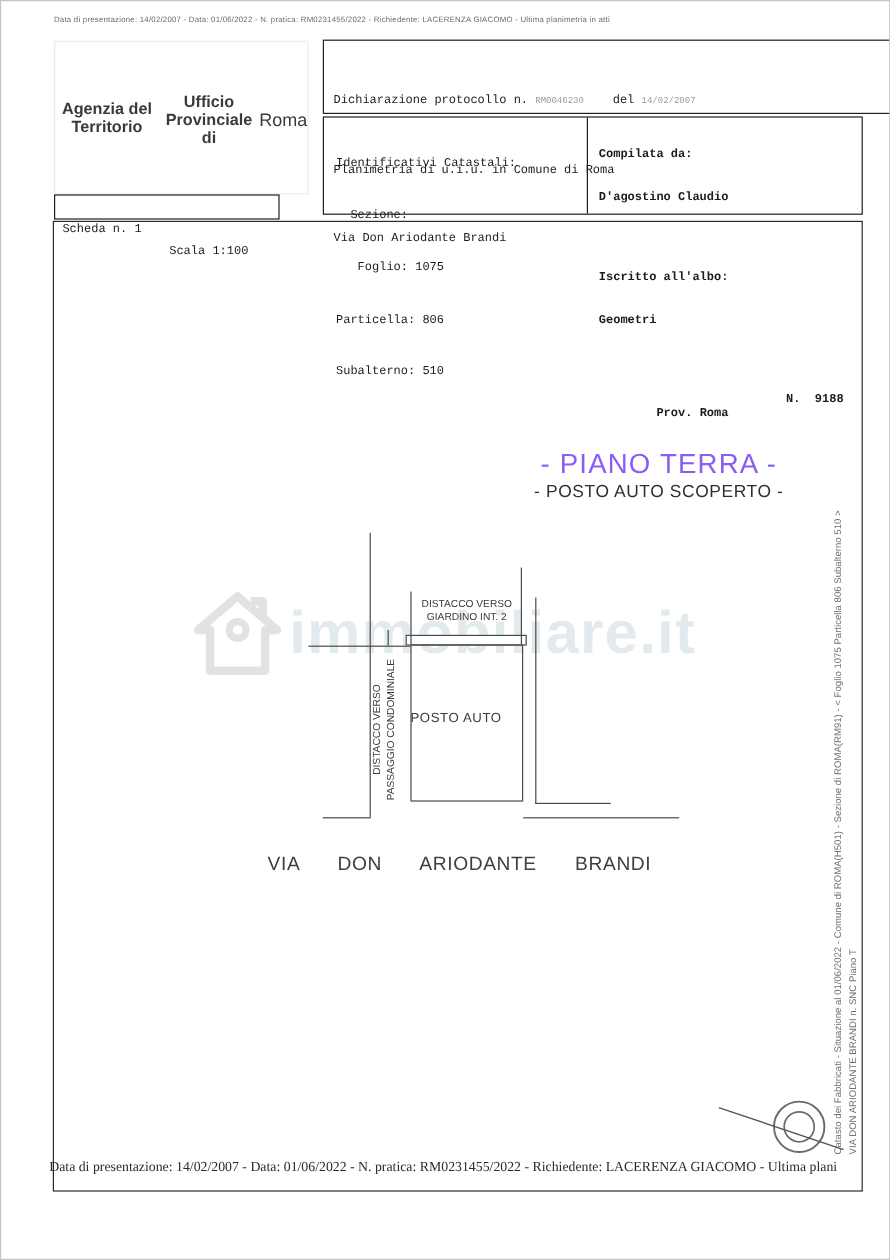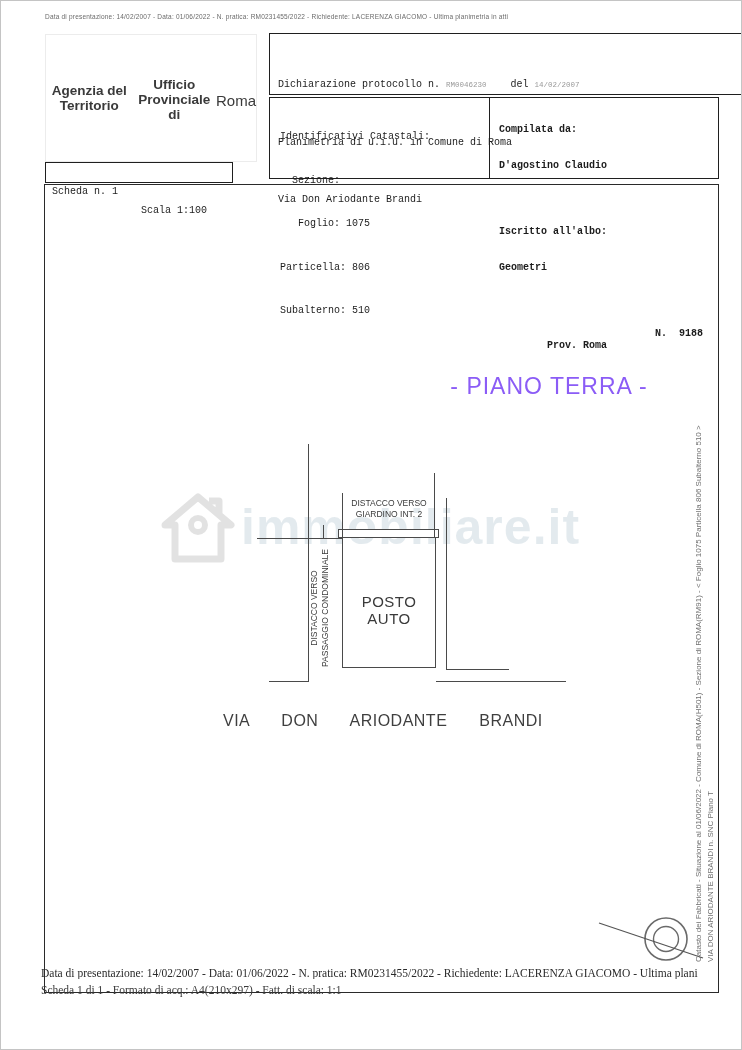--- a/index.html
+++ b/index.html
@@ -52,21 +52,21 @@
   .plan-subtitle{left:398px;top:401px;width:300px;text-align:center;font-size:14.5px;color:#2f2f2f;letter-spacing:.5px;white-space:nowrap;}
 
   
   .pline{position:absolute;background:#4a4a4a;}
   .thickbar{position:absolute;left:337px;top:528px;width:101px;height:9px;border:1px solid #4a4a4a;background:#fff;box-sizing:border-box;}
   .parect{position:absolute;left:341px;top:536px;width:94px;height:131px;border:1px solid #4a4a4a;box-sizing:border-box;}
 
   .lbl-giardino{left:340px;top:497px;width:96px;text-align:center;font-size:8.5px;line-height:10.5px;color:#3a3a3a;}
   .lbl-passaggio{left:235px;top:595px;width:170px;height:24px;text-align:center;font-size:8.5px;line-height:11px;color:#3a3a3a;
                  transform:rotate(-90deg);}
-  .lbl-posto{left:341px;top:592px;width:94px;text-align:center;font-size:15px;letter-spacing:.5px;color:#3a3a3a;}
+  .lbl-posto{left:341px;top:592px;width:94px;font-size:11px;letter-spacing:.5px;color:#3a3a3a;}
   .lbl-street{left:222px;top:711px;width:345px;font-size:16px;color:#3f3f3f;word-spacing:27px;letter-spacing:.5px;white-space:nowrap;}
 
   
   .watermark{left:158px;top:490px;display:flex;align-items:center;opacity:.11;pointer-events:none;}
   .wm-text{font-size:50px;font-weight:bold;color:#0c4a6e;letter-spacing:1px;font-family:"Liberation Sans",sans-serif;margin-left:4px;}
 
   
   .rm-text{font-size:8px;color:#707070;white-space:nowrap;transform:rotate(-90deg);transform-origin:0 0;}
   .rm1{left:693px;top:961px;}
   .rm2{left:705px;top:961px;}
@@ -119,20 +119,21 @@
   </div>
 
   <div class="abs scheda-box mono">
     <span class="scheda-lbl">Scheda n. 1</span>
     <span class="scala-lbl">Scala 1:100</span>
   </div>
 
   <div class="abs main-box"></div>
 
   <div class="abs plan-title">- PIANO TERRA -</div>
+  <div class="abs plan-subtitle">- POSTO AUTO SCOPERTO -</div>
 
   <div class="abs watermark">
     <svg width="78" height="72" viewBox="0 0 78 72">
       <path d="M39 6 L72 34 L62 34 L62 68 L16 68 L16 34 L6 34 Z M50 10 L60 10 L60 22" fill="none" stroke="#000" stroke-width="7" stroke-linejoin="round"></path>
       <circle cx="39" cy="34" r="7" fill="none" stroke="#000" stroke-width="6"></circle>
     </svg>
     <span class="wm-text">immobiliare.it</span>
   </div>
 
   <div class="pline" style="left:307px;top:443px;width:1px;height:237px;"></div>
@@ -161,15 +162,14 @@
   <div class="abs rm-text rm1">Catasto dei Fabbricati - Situazione al 01/06/2022 - Comune di ROMA(H501) - Sezione di ROMA(RM91) - &lt; Foglio 1075 Particella 806 Subalterno 510 &gt;</div>
   <div class="abs rm-text rm2">VIA DON ARIODANTE BRANDI n. SNC Piano T</div>
 
   <svg class="abs" style="left:595px;top:905px;" width="125" height="62">
     <circle cx="70" cy="33" r="21" fill="none" stroke="#6a6a6a" stroke-width="1.6"></circle>
     <circle cx="70" cy="33" r="12.5" fill="none" stroke="#6a6a6a" stroke-width="1.4"></circle>
     <line x1="3" y1="17" x2="107" y2="52" stroke="#555" stroke-width="1.2"></line>
   </svg>
 
   <div class="abs footer1 serif">Data di presentazione: 14/02/2007 - Data: 01/06/2022 - N. pratica: RM0231455/2022 - Richiedente: LACERENZA GIACOMO - Ultima plani</div>
-  <div class="abs footer2 serif">Scheda 1 di 1 - Formato di acq.: A4(210x297) - Fatt. di scala: 1:1</div>
 
 </div>
 
 </body></html>

